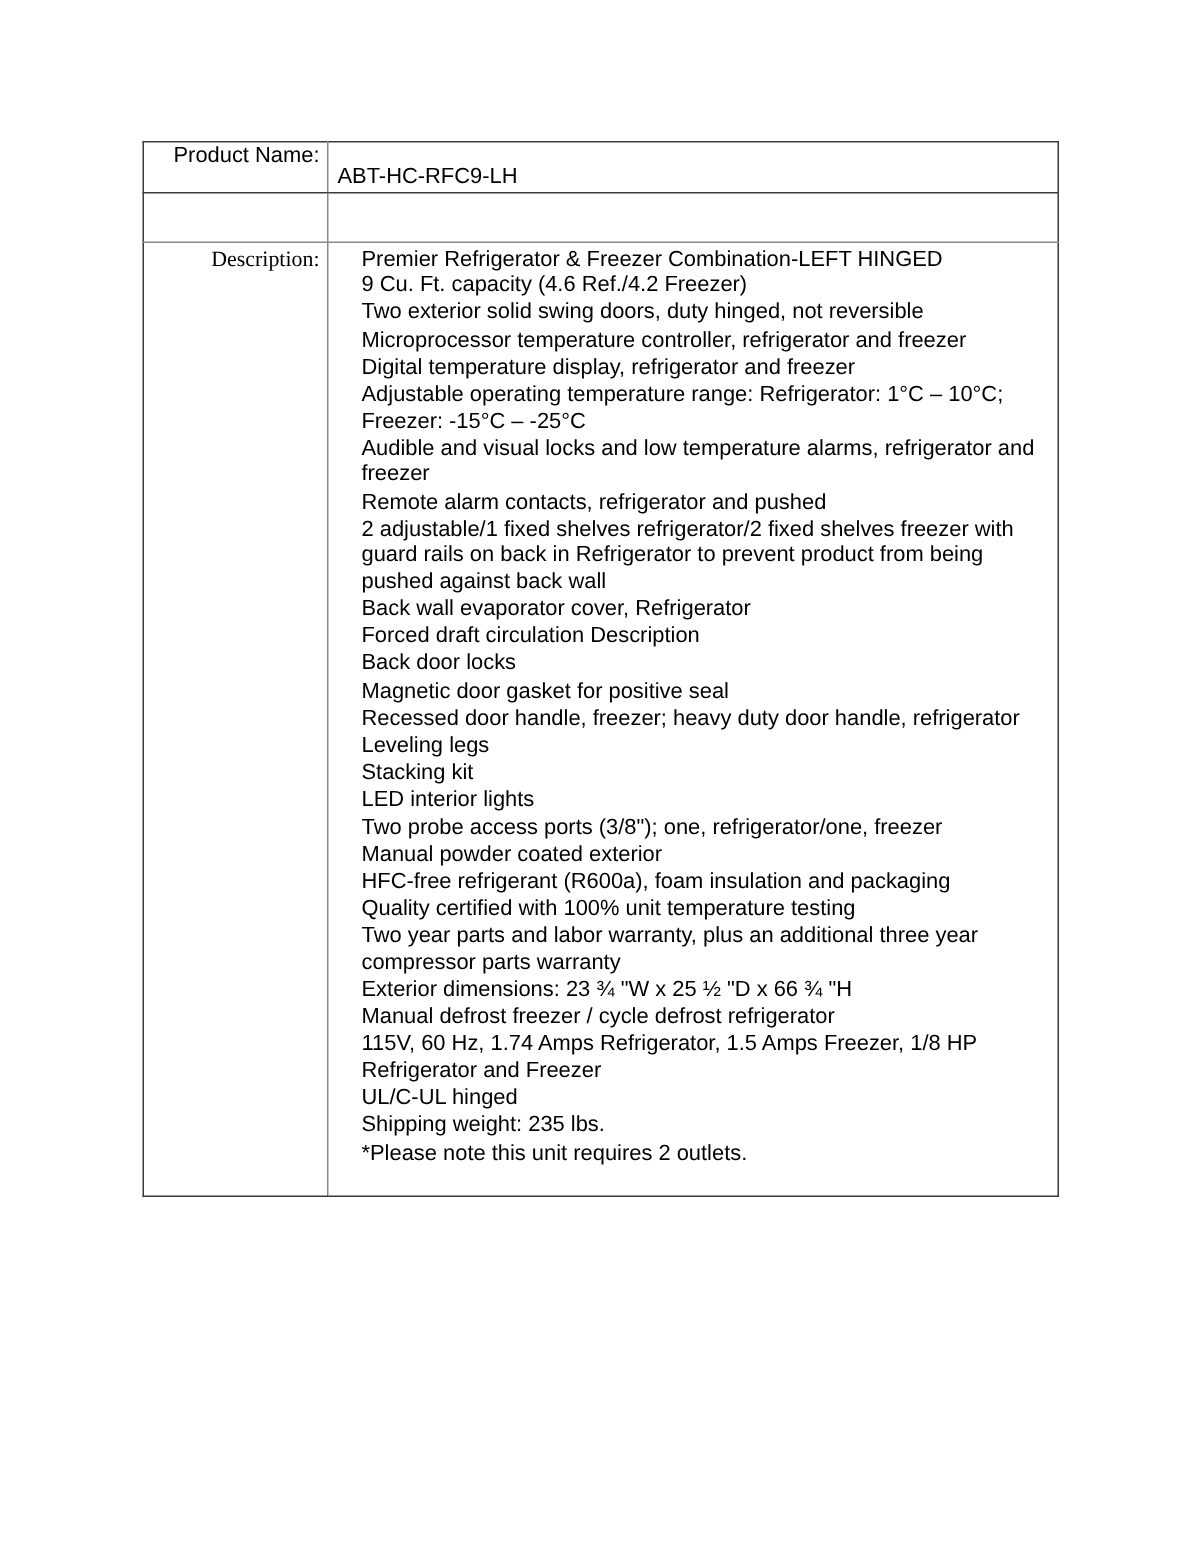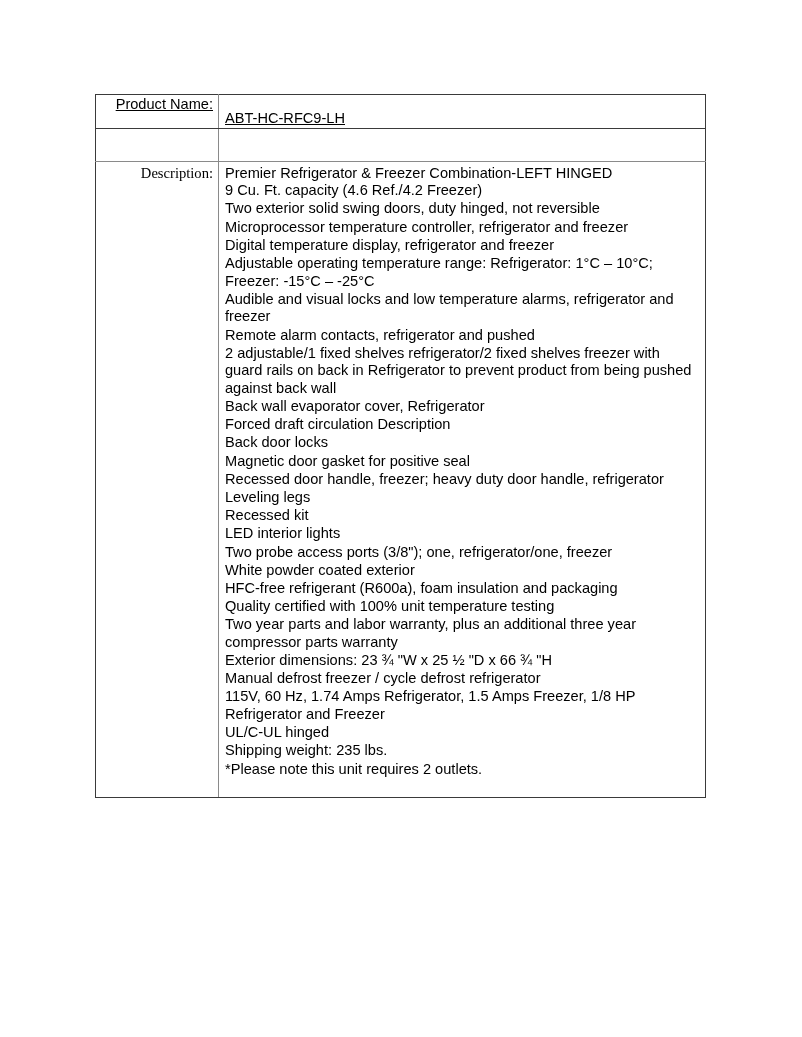--- a/index.html
+++ b/index.html
@@ -30,27 +30,28 @@
     }
     .spec-table td.label {
       width: 117px;
       text-align: right;
       padding: 1px 5px 0 0;
       border-right: 1px solid #8a8a8a;
     }
     .spec-table td.value {
       padding: 15px 0 0 6px;
     }
-    .row-name td { height: 17px; text-decoration: underline; }
+    .row-name td { height: 17px; }
     .row-spacer td { height: 17px; border-bottom-color: #8a8a8a; }
     .row-desc td.label { padding-top: 3px; font-family: Liberation Serif, serif; }
     .row-desc td.value { padding-top: 3px; padding-bottom: 18px; padding-right: 6px; }
     .desc-line {
       display: block;
       margin-bottom: 0.6px;
+      margin-left: 16px;
     }
   </style>
 </head>
 <body>
 
 <table class="spec-table">
   <tbody>
       <tr class="row-name">
     <td class="label">Product Name:</td>
     <td class="value">ABT-HC-RFC9-LH</td>
@@ -70,24 +71,24 @@
       <span class="desc-line">Adjustable operating temperature range: Refrigerator: 1°C – 10°C; Freezer: -15°C – -25°C</span>
       <span class="desc-line">Audible and visual locks and low temperature alarms, refrigerator and freezer</span>
       <span class="desc-line">Remote alarm contacts, refrigerator and pushed</span>
       <span class="desc-line">2 adjustable/1 fixed shelves refrigerator/2 fixed shelves freezer with guard rails on back in Refrigerator to prevent product from being pushed against back wall</span>
       <span class="desc-line">Back wall evaporator cover, Refrigerator</span>
       <span class="desc-line">Forced draft circulation Description</span>
       <span class="desc-line">Back door locks</span>
       <span class="desc-line">Magnetic door gasket for positive seal</span>
       <span class="desc-line">Recessed door handle, freezer; heavy duty door handle, refrigerator</span>
       <span class="desc-line">Leveling legs</span>
-      <span class="desc-line">Recessed kit</span>
+      <span class="desc-line">Stacking kit</span>
       <span class="desc-line">LED interior lights</span>
       <span class="desc-line">Two probe access ports (3/8"); one, refrigerator/one, freezer</span>
-      <span class="desc-line">White powder coated exterior</span>
+      <span class="desc-line">Manual powder coated exterior</span>
       <span class="desc-line">HFC-free refrigerant (R600a), foam insulation and packaging</span>
       <span class="desc-line">Quality certified with 100% unit temperature testing</span>
       <span class="desc-line">Two year parts and labor warranty, plus an additional three year compressor parts warranty</span>
       <span class="desc-line">Exterior dimensions:  23 ¾ "W x 25 ½ "D x 66 ¾ "H</span>
       <span class="desc-line">Manual defrost freezer / cycle defrost refrigerator</span>
       <span class="desc-line">115V, 60 Hz, 1.74 Amps Refrigerator, 1.5 Amps Freezer, 1/8 HP Refrigerator and Freezer</span>
       <span class="desc-line">UL/C-UL hinged</span>
       <span class="desc-line">Shipping weight: 235 lbs.</span>
       <span class="desc-line">*Please note this unit requires 2 outlets.</span>
     </td>

